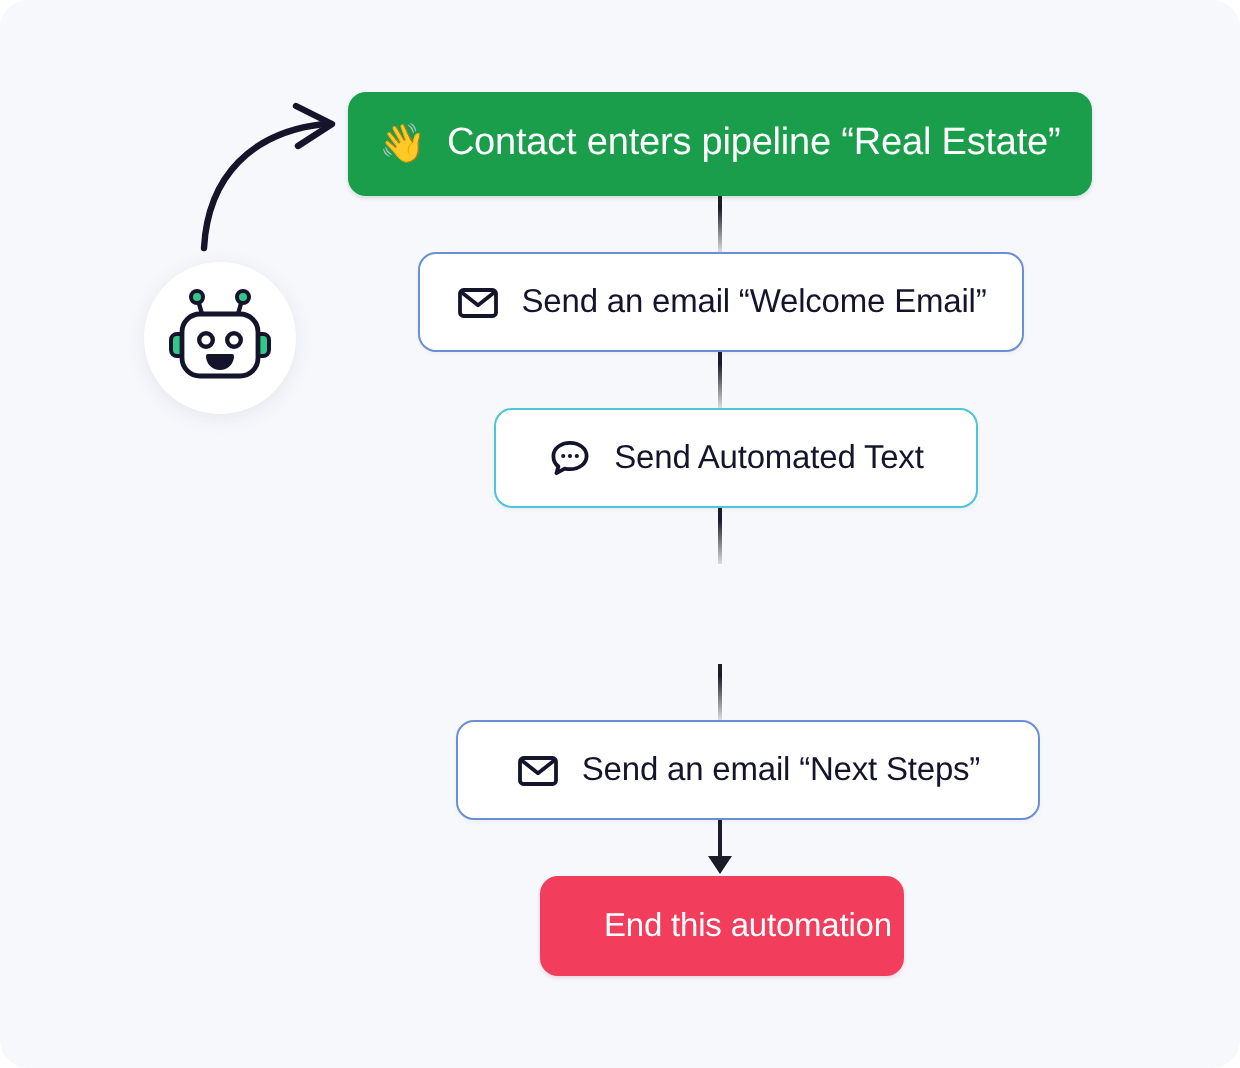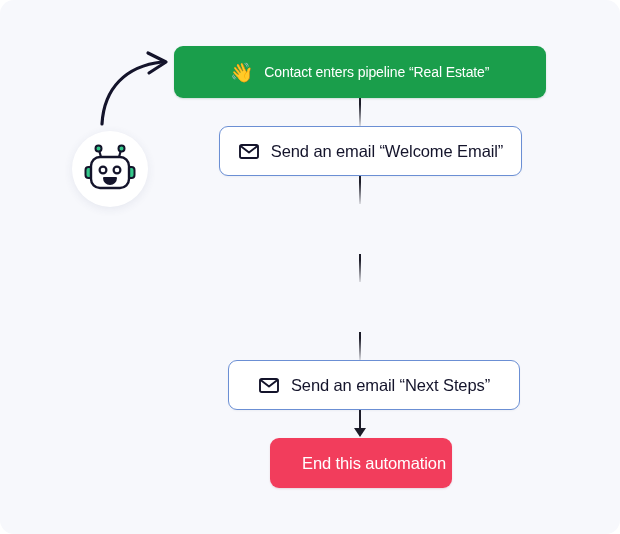--- a/index.html
+++ b/index.html
@@ -94,34 +94,34 @@
   
   #node-trigger {
     left: 174px;
     top: 46px;
     width: 372px;
     height: 52px;
     background: #1a9e4b;
     border-radius: 9px;
     box-shadow: 0 1px 2px rgba(20, 90, 50, 0.18);
   }
-  #node-trigger .node-label { color: #ffffff; font-size: 14px; }
+  #node-trigger .node-label { color: #ffffff; font-size: 19px; }
   #node-trigger .node-icon { font-size: 19px; margin-right: 10px; line-height: 1; }
 
   
   .node-card {
     background: #ffffff;
     border-radius: 9px;
     border: 1.6px solid #c9cede;
     box-shadow: 0 1px 2px rgba(40, 50, 90, 0.05);
   }
   .node-card .node-label { color: #14142b; }
 
   #node-email-1 {
-    left: 219px;
+    left: 209px;
     top: 126px;
     width: 303px;
     height: 50px;
     border-color: #6b8fd4;
   }
   #node-text {
     left: 247px;
     top: 204px;
     width: 242px;
     height: 50px;
@@ -200,20 +200,31 @@
   <div class="node node-card" id="node-email-1">
     <span class="node-icon">
       <svg width="22" height="22" viewBox="0 0 22 22" fill="none">
         <rect x="2" y="5" width="18" height="13" rx="1.8" stroke="#14142b" stroke-width="1.9"></rect>
         <path d="M2.6 6 L11 12.6 L19.4 6" stroke="#14142b" stroke-width="1.9" stroke-linecap="round" stroke-linejoin="round" fill="none"></path>
       </svg>
     </span>
     <span class="node-label">Send an email “Welcome Email”</span>
   </div>
 
+  <div class="node node-card" id="node-text">
+    <span class="node-icon">
+      <svg width="22" height="22" viewBox="0 0 22 22" fill="none">
+        <path d="M11 3.4c4.7 0 8.3 2.9 8.3 6.6 0 3.7-3.6 6.6-8.3 6.6-0.9 0-1.8-0.1-2.6-0.3L4.2 18.6l1-3.4C3.5 14 2.7 12.1 2.7 10 2.7 6.3 6.3 3.4 11 3.4z" stroke="#14142b" stroke-width="1.9" stroke-linejoin="round" fill="none"></path>
+        <circle cx="7.6" cy="10" r="1.05" fill="#14142b"></circle>
+        <circle cx="11" cy="10" r="1.05" fill="#14142b"></circle>
+        <circle cx="14.4" cy="10" r="1.05" fill="#14142b"></circle>
+      </svg>
+    </span>
+    <span class="node-label">Send Automated Text</span>
+  </div>
 
 
   <div class="node node-card" id="node-email-2">
     <span class="node-icon">
       <svg width="22" height="22" viewBox="0 0 22 22" fill="none">
         <rect x="2" y="5" width="18" height="13" rx="1.8" stroke="#14142b" stroke-width="1.9"></rect>
         <path d="M2.6 6 L11 12.6 L19.4 6" stroke="#14142b" stroke-width="1.9" stroke-linecap="round" stroke-linejoin="round" fill="none"></path>
       </svg>
     </span>
     <span class="node-label">Send an email “Next Steps”</span>

